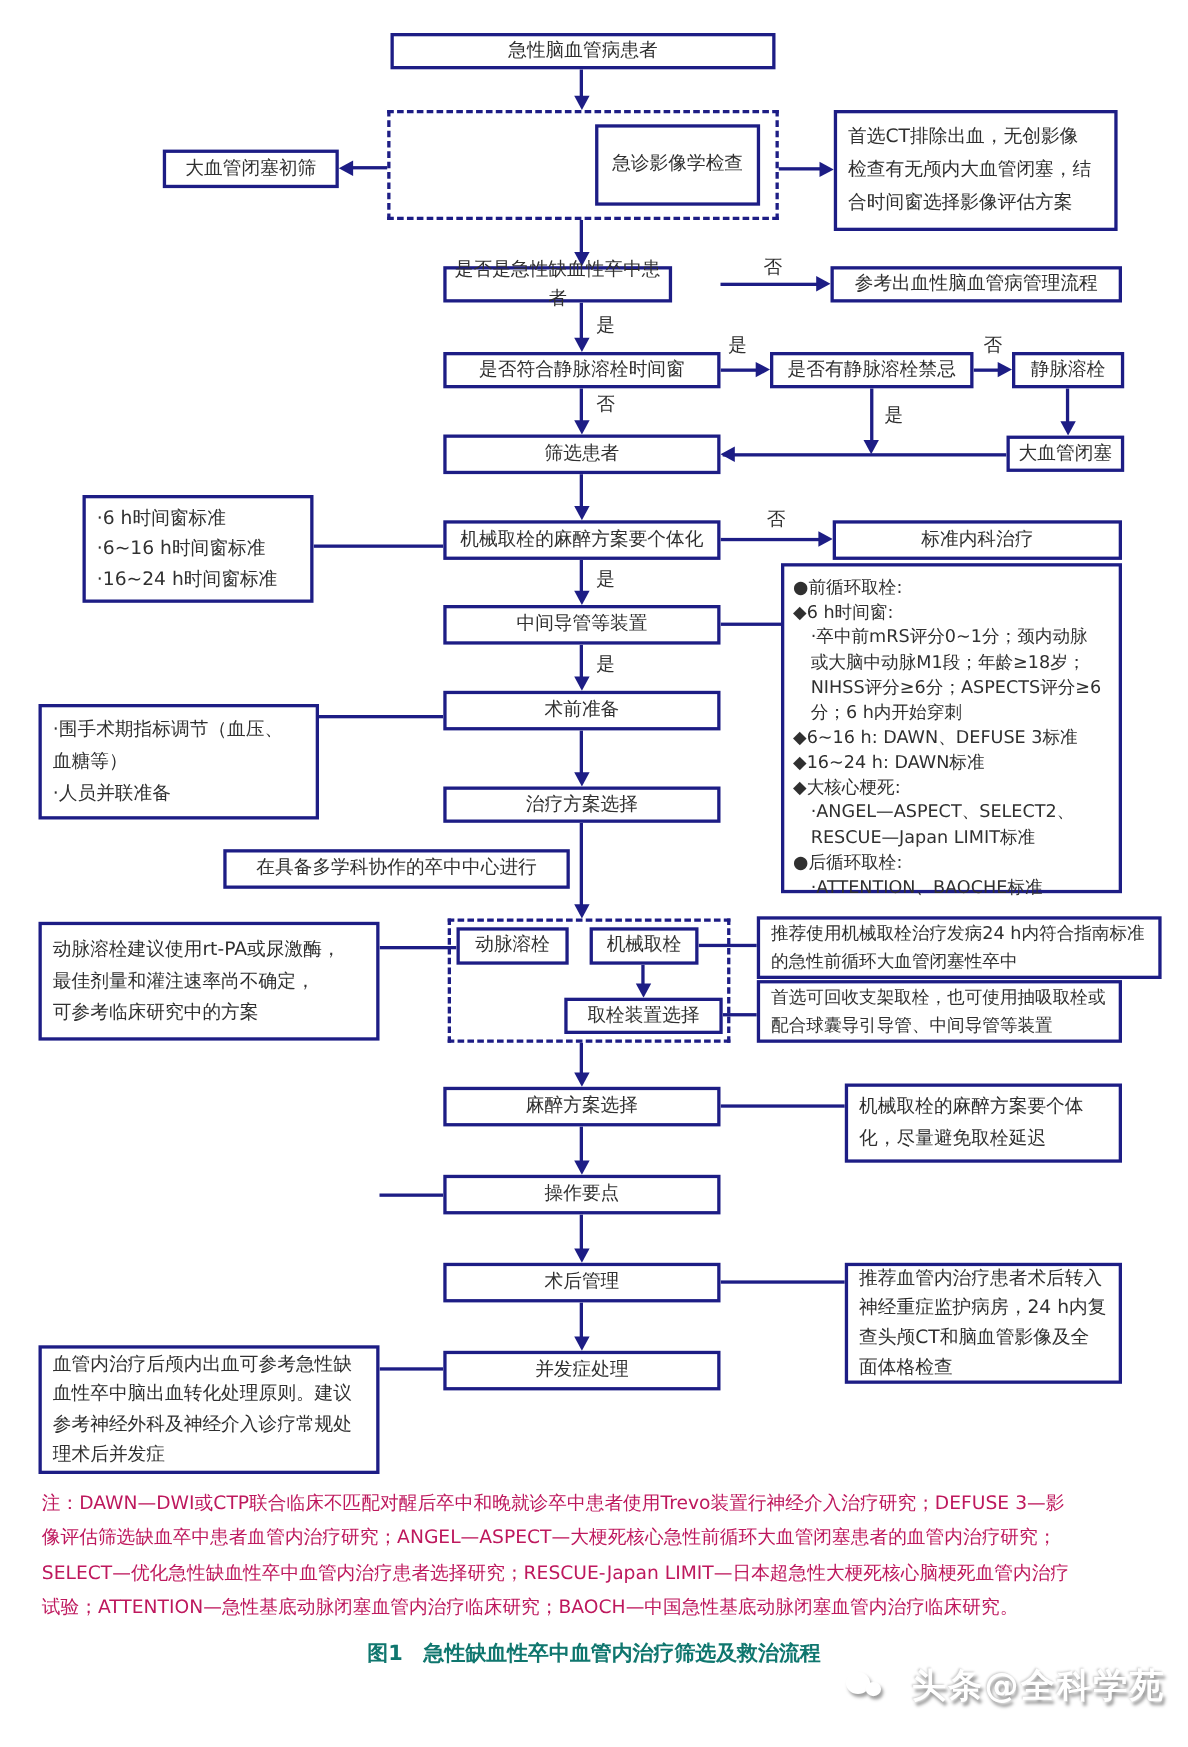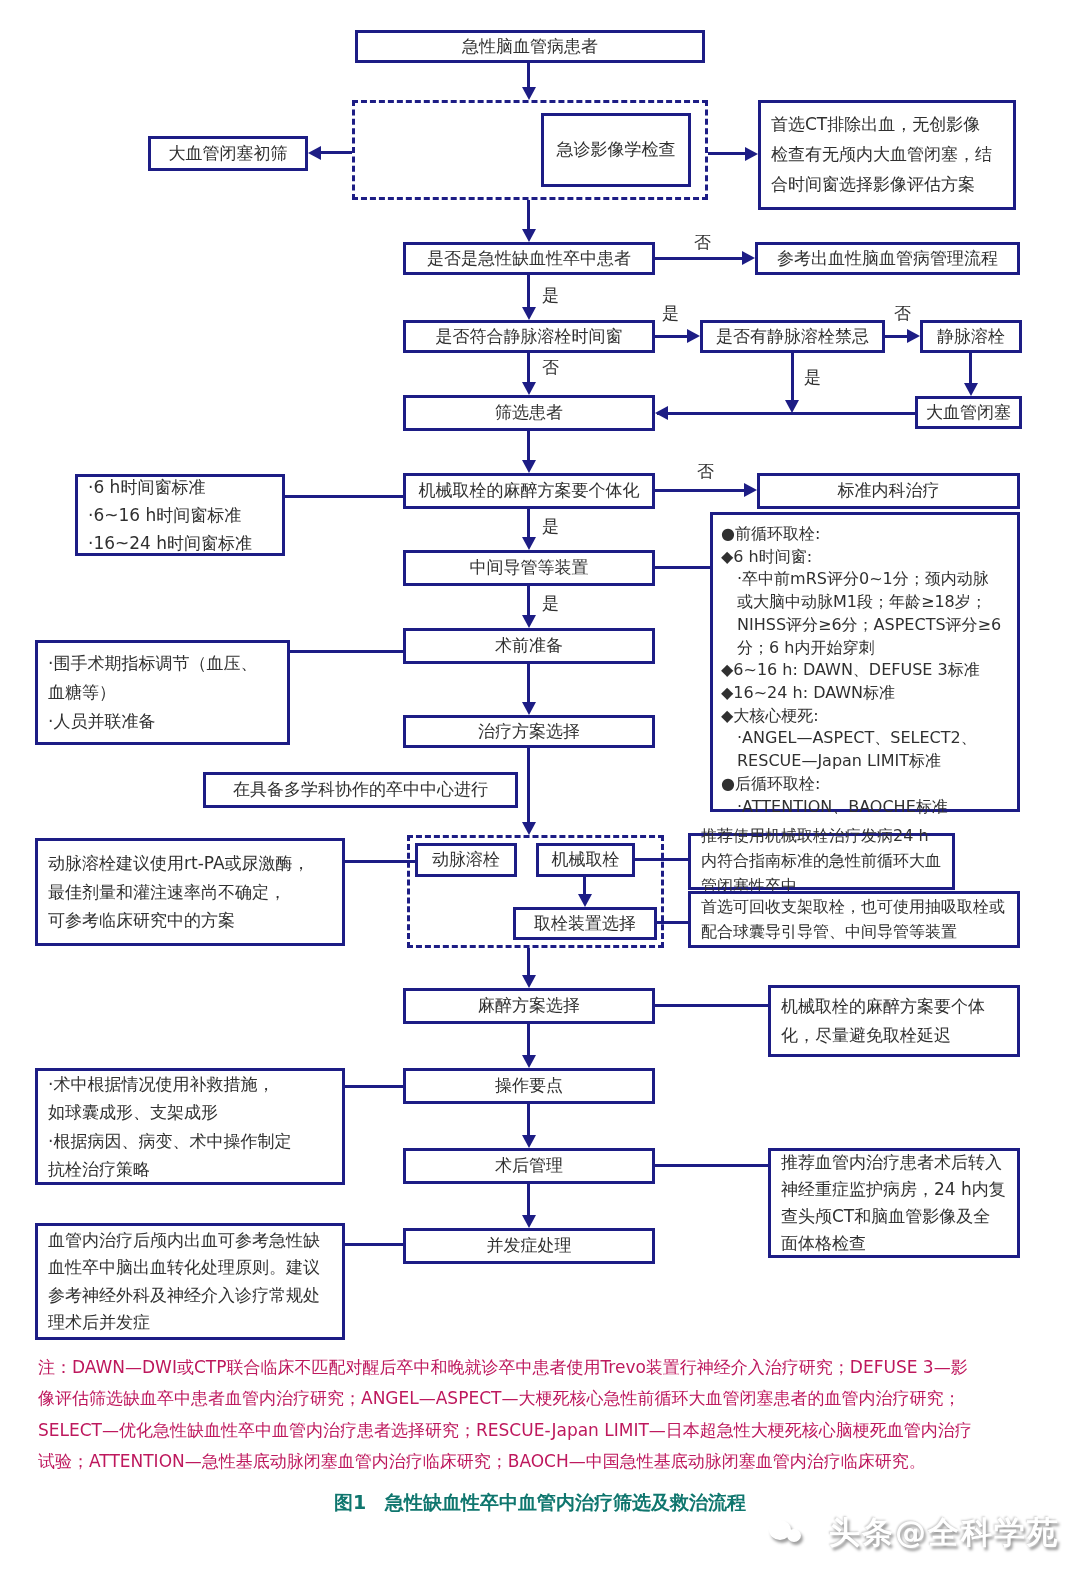--- a/index.html
+++ b/index.html
@@ -139,31 +139,31 @@
   <div class="dashedbox" style="left:352px;top:100px;width:356px;height:100px"></div>
   <div class="dashedbox" style="left:407px;top:835px;width:257px;height:113px"></div>
 
   <div class="box" style="left:355px;top:30px;width:350px;height:33px">急性脑血管病患者</div>
   <div class="box" style="left:541px;top:113px;width:150px;height:74px">急诊影像学检查</div>
   <div class="box" style="left:148px;top:136px;width:160px;height:35px">大血管闭塞初筛</div>
   <div class="box ml" style="left:758px;top:100px;width:258px;height:110px;line-height:1.75">首选CT排除出血，无创影像
 检查有无颅内大血管闭塞，结
 合时间窗选择影像评估方案</div>
 
-  <div class="box" style="left:403px;top:242px;width:252px;height:33px">是否是急性缺血性卒中患者</div>
+  <div class="box" style="left:403px;top:242px;width:208px;height:33px">是否是急性缺血性卒中患者</div>
   <div class="box" style="left:755px;top:242px;width:265px;height:33px">参考出血性脑血管病管理流程</div>
 
   <div class="box" style="left:403px;top:320px;width:252px;height:33px">是否符合静脉溶栓时间窗</div>
   <div class="box" style="left:700px;top:320px;width:185px;height:33px">是否有静脉溶栓禁忌</div>
   <div class="box" style="left:920px;top:320px;width:102px;height:33px">静脉溶栓</div>
 
   <div class="box" style="left:403px;top:395px;width:252px;height:36px">筛选患者</div>
   <div class="box" style="left:915px;top:396px;width:107px;height:33px">大血管闭塞</div>
 
-  <div class="box ml" style="left:75px;top:474px;width:210px;height:82px;line-height:1.65">·6 h时间窗标准
+  <div class="box ml" style="left:75px;top:450px;width:210px;height:98px;line-height:1.65">·6 h时间窗标准
 ·6~16 h时间窗标准
 ·16~24 h时间窗标准</div>
   <div class="box" style="left:403px;top:473px;width:252px;height:36px">机械取栓的麻醉方案要个体化</div>
   <div class="box" style="left:757px;top:473px;width:263px;height:36px">标准内科治疗</div>
 
   <div class="box" style="left:403px;top:550px;width:252px;height:36px">中间导管等装置</div>
   <div class="box crit" style="left:710px;top:512px;width:310px;height:300px">●前循环取栓:
 ◆6 h时间窗:
 　·卒中前mRS评分0~1分；颈内动脉
 　或大脑中动脉M1段；年龄≥18岁；
@@ -185,31 +185,27 @@
   <div class="box" style="left:403px;top:715px;width:252px;height:33px">治疗方案选择</div>
   <div class="box" style="left:203px;top:772px;width:315px;height:36px">在具备多学科协作的卒中中心进行</div>
 
   <div class="box" style="left:415px;top:843px;width:102px;height:34px">动脉溶栓</div>
   <div class="box" style="left:536px;top:843px;width:99px;height:34px">机械取栓</div>
   <div class="box" style="left:513px;top:907px;width:144px;height:33px">取栓装置选择</div>
 
   <div class="box ml" style="left:35px;top:838px;width:310px;height:108px;line-height:1.7">动脉溶栓建议使用rt-PA或尿激酶，
 最佳剂量和灌注速率尚不确定，
 可参考临床研究中的方案</div>
-  <div class="box ml sm" style="left:688px;top:833px;width:267px;height:57px;line-height:1.55">推荐使用机械取栓治疗发病24 h内符合指南标准的急性前循环大血管闭塞性卒中</div>
+  <div class="box ml sm" style="left:688px;top:833px;width:368px;height:57px;line-height:1.55">推荐使用机械取栓治疗发病24 h内符合指南标准的急性前循环大血管闭塞性卒中</div>
   <div class="box ml sm" style="left:688px;top:891px;width:332px;height:57px;line-height:1.55">首选可回收支架取栓，也可使用抽吸取栓或配合球囊导引导管、中间导管等装置</div>
 
   <div class="box" style="left:403px;top:988px;width:252px;height:36px">麻醉方案选择</div>
   <div class="box ml" style="left:768px;top:985px;width:252px;height:72px;line-height:1.7">机械取栓的麻醉方案要个体化，尽量避免取栓延迟</div>
 
   <div class="box" style="left:403px;top:1068px;width:252px;height:36px">操作要点</div>
-  <div class="box ml" style="left:35px;top:1068px;width:310px;height:117px;line-height:1.65">·术中根据情况使用补救措施，
-如球囊成形、支架成形
-·根据病因、病变、术中操作制定
-抗栓治疗策略</div>
 
   <div class="box" style="left:403px;top:1148px;width:252px;height:36px">术后管理</div>
   <div class="box ml" style="left:768px;top:1148px;width:252px;height:110px;line-height:1.6">推荐血管内治疗患者术后转入神经重症监护病房，24 h内复查头颅CT和脑血管影像及全面体格检查</div>
 
   <div class="box" style="left:403px;top:1228px;width:252px;height:36px">并发症处理</div>
   <div class="box ml" style="left:35px;top:1223px;width:310px;height:117px;line-height:1.6">血管内治疗后颅内出血可参考急性缺血性卒中脑出血转化处理原则。建议参考神经外科及神经介入诊疗常规处理术后并发症</div>
 
   <div class="footnote">注：DAWN—DWI或CTP联合临床不匹配对醒后卒中和晚就诊卒中患者使用Trevo装置行神经介入治疗研究；DEFUSE 3—影
 像评估筛选缺血卒中患者血管内治疗研究；ANGEL—ASPECT—大梗死核心急性前循环大血管闭塞患者的血管内治疗研究；
 SELECT—优化急性缺血性卒中血管内治疗患者选择研究；RESCUE-Japan LIMIT—日本超急性大梗死核心脑梗死血管内治疗

